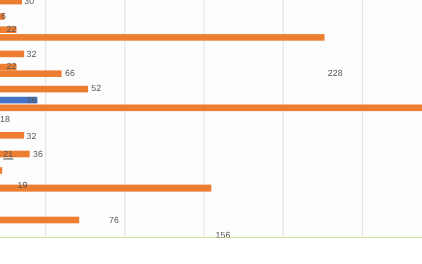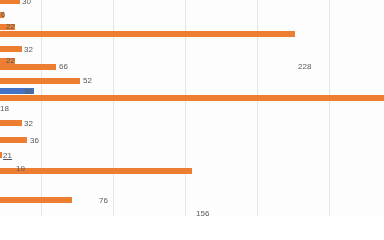--- a/index.html
+++ b/index.html
@@ -79,19 +79,19 @@
       <div class="bar-label" style="left: 6px; top: 23px; color: rgb(89, 89, 89);">22</div>
       <div class="bar-label" style="left: 298px; top: 31px; color: rgb(89, 89, 89); margin-top: 32px;">228</div>
       <div class="bar-label" style="left: 24px; top: 46px; color: rgb(89, 89, 89);">32</div>
       <div class="bar-label" style="left: 6px; top: 57px; color: rgb(89, 89, 89);">22</div>
       <div class="bar-label" style="left: 59px; top: 63px; color: rgb(89, 89, 89);">66</div>
       <div class="bar-label" style="left: 83px; top: 77px; color: rgb(89, 89, 89);">52</div>
       <div class="bar-label" style="left: 24px; top: 88px; color: rgb(89, 89, 89);">36</div>
       <div class="bar-label" style="left: 0px; top: 105px; color: rgb(89, 89, 89); text-align: center;">18</div>
       <div class="bar-label" style="left: 24px; top: 120px; color: rgb(89, 89, 89);">32</div>
       <div class="bar-label" style="left: 30px; top: 137px; color: rgb(89, 89, 89);">36</div>
-      <div class="bar-label" style="left: 3px; top: 152px; color: rgb(89, 89, 89); text-decoration: underline;">21</div>
+      <div class="bar-label" style="left: 3px; top: 137px; color: rgb(89, 89, 89); text-decoration: underline;">21</div>
       <div class="bar-label" style="left: 0px; top: 165px; color: rgb(89, 89, 89); padding-left: 16px;">19</div>
       <div class="bar-label" style="left: 196px; top: 168px; color: rgb(89, 89, 89); margin-top: 42px;">156</div>
       <div class="bar-label" style="left: 77px; top: 197px; color: rgb(89, 89, 89); margin-left: 22px;">76</div>
     </div>
 
 </div>
 
 </body></html>

